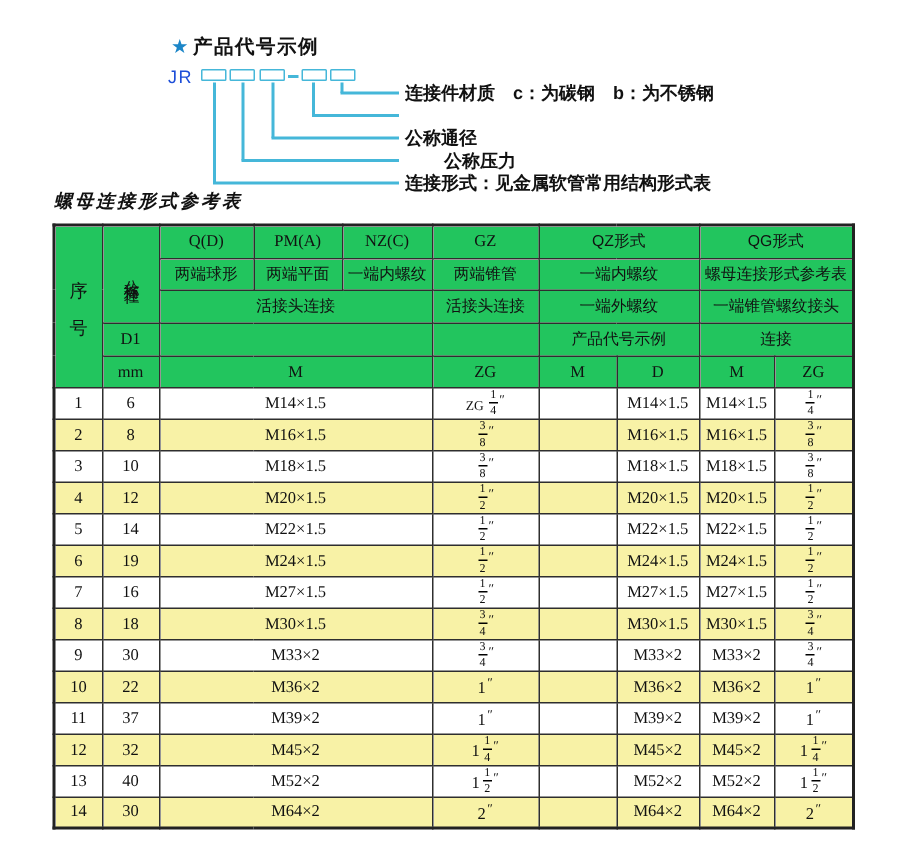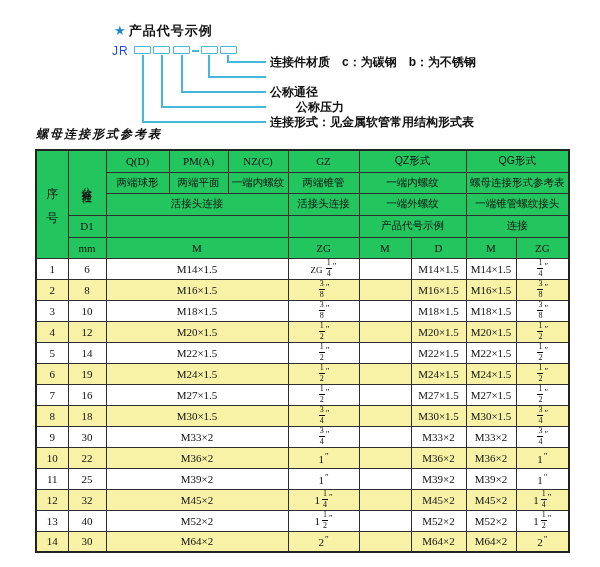--- a/index.html
+++ b/index.html
@@ -248,21 +248,21 @@
         <td>22</td>
         <td colspan="3">M36×2</td>
         <td><span class="wh">1</span><span class="pr">″</span></td>
         <td></td>
         <td>M36×2</td>
         <td>M36×2</td>
         <td><span class="wh">1</span><span class="pr">″</span></td>
       </tr>
       <tr>
         <td>11</td>
-        <td>25</td>
+        <td>37</td>
         <td colspan="3">M39×2</td>
         <td><span class="wh">1</span><span class="pr">″</span></td>
         <td></td>
         <td>M39×2</td>
         <td>M39×2</td>
         <td><span class="wh">1</span><span class="pr">″</span></td>
       </tr>
       <tr class="alt">
         <td>12</td>
         <td>32</td>

